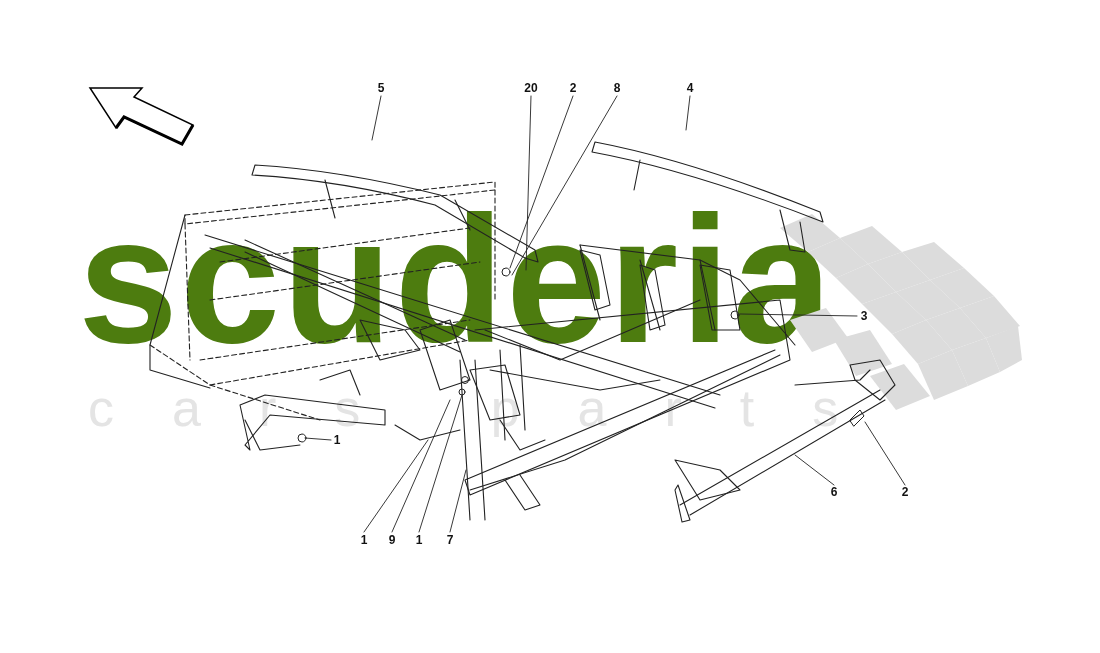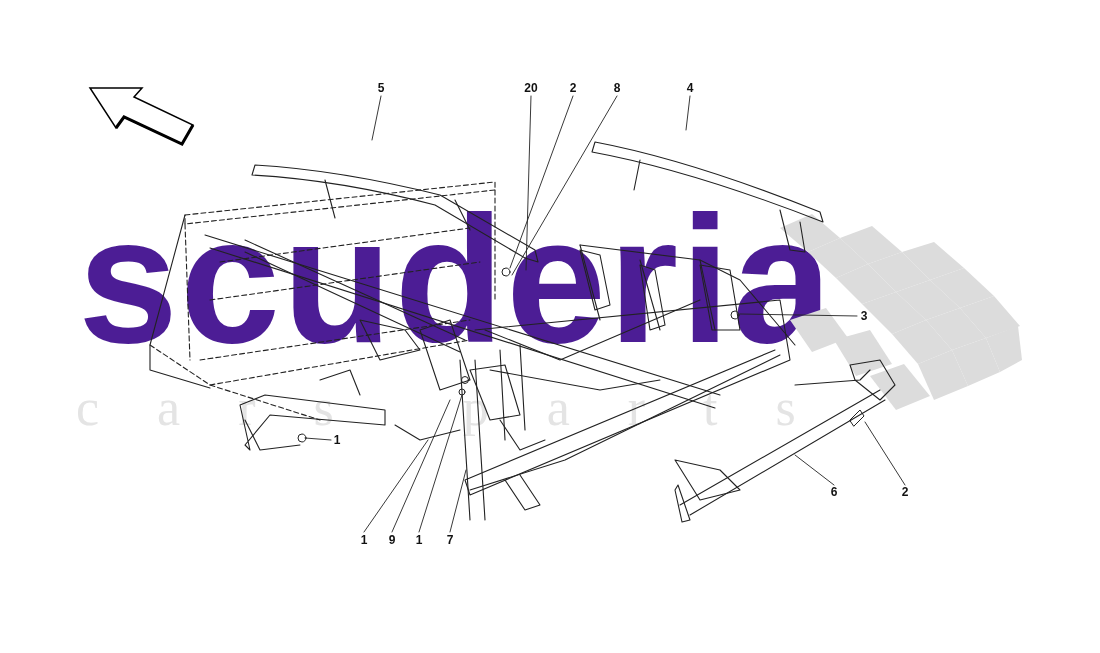--- a/index.html
+++ b/index.html
@@ -1,18 +1,18 @@
 <!DOCTYPE html>
 <html><head>
 <meta charset="utf-8">
 <style>
   html,body{margin:0;padding:0;background:#ffffff;}
   .stage{position:relative;width:1100px;height:653px;overflow:hidden;background:#fff;font-family:"Liberation Sans",sans-serif;}
-  .wm-big{position:absolute;left:78px;top:190px;font-size:180px;font-weight:bold;color:#4c1d95;letter-spacing:2px;line-height:1;white-space:nowrap;font-family:"Liberation Sans",sans-serif;}
-  .wm-small{position:absolute;left:76px;top:378px;font-size:52px;color:#e4e4e4;letter-spacing:58px;white-space:nowrap;font-family:Liberation Serif, serif;}
+  .wm-big{position:absolute;left:78px;top:190px;font-size:180px;font-weight:bold;color:#4d7c0f;letter-spacing:2px;line-height:1;white-space:nowrap;font-family:"Liberation Sans",sans-serif;}
+  .wm-small{position:absolute;left:88px;top:378px;font-size:52px;color:#e4e4e4;letter-spacing:58px;white-space:nowrap;font-family:Liberation Sans, sans-serif;}
   svg.art{position:absolute;left:0;top:0;}
   .callout{position:absolute;font-size:12px;font-weight:bold;color:#111;font-family:"Liberation Sans",sans-serif;transform:translate(-50%,-50%);cursor:pointer;}
 </style>
 </head>
 <body>
 
 <div class="stage">
 
   <div class="wm-big">scuderia</div>
   <div class="wm-small">cars parts</div>

